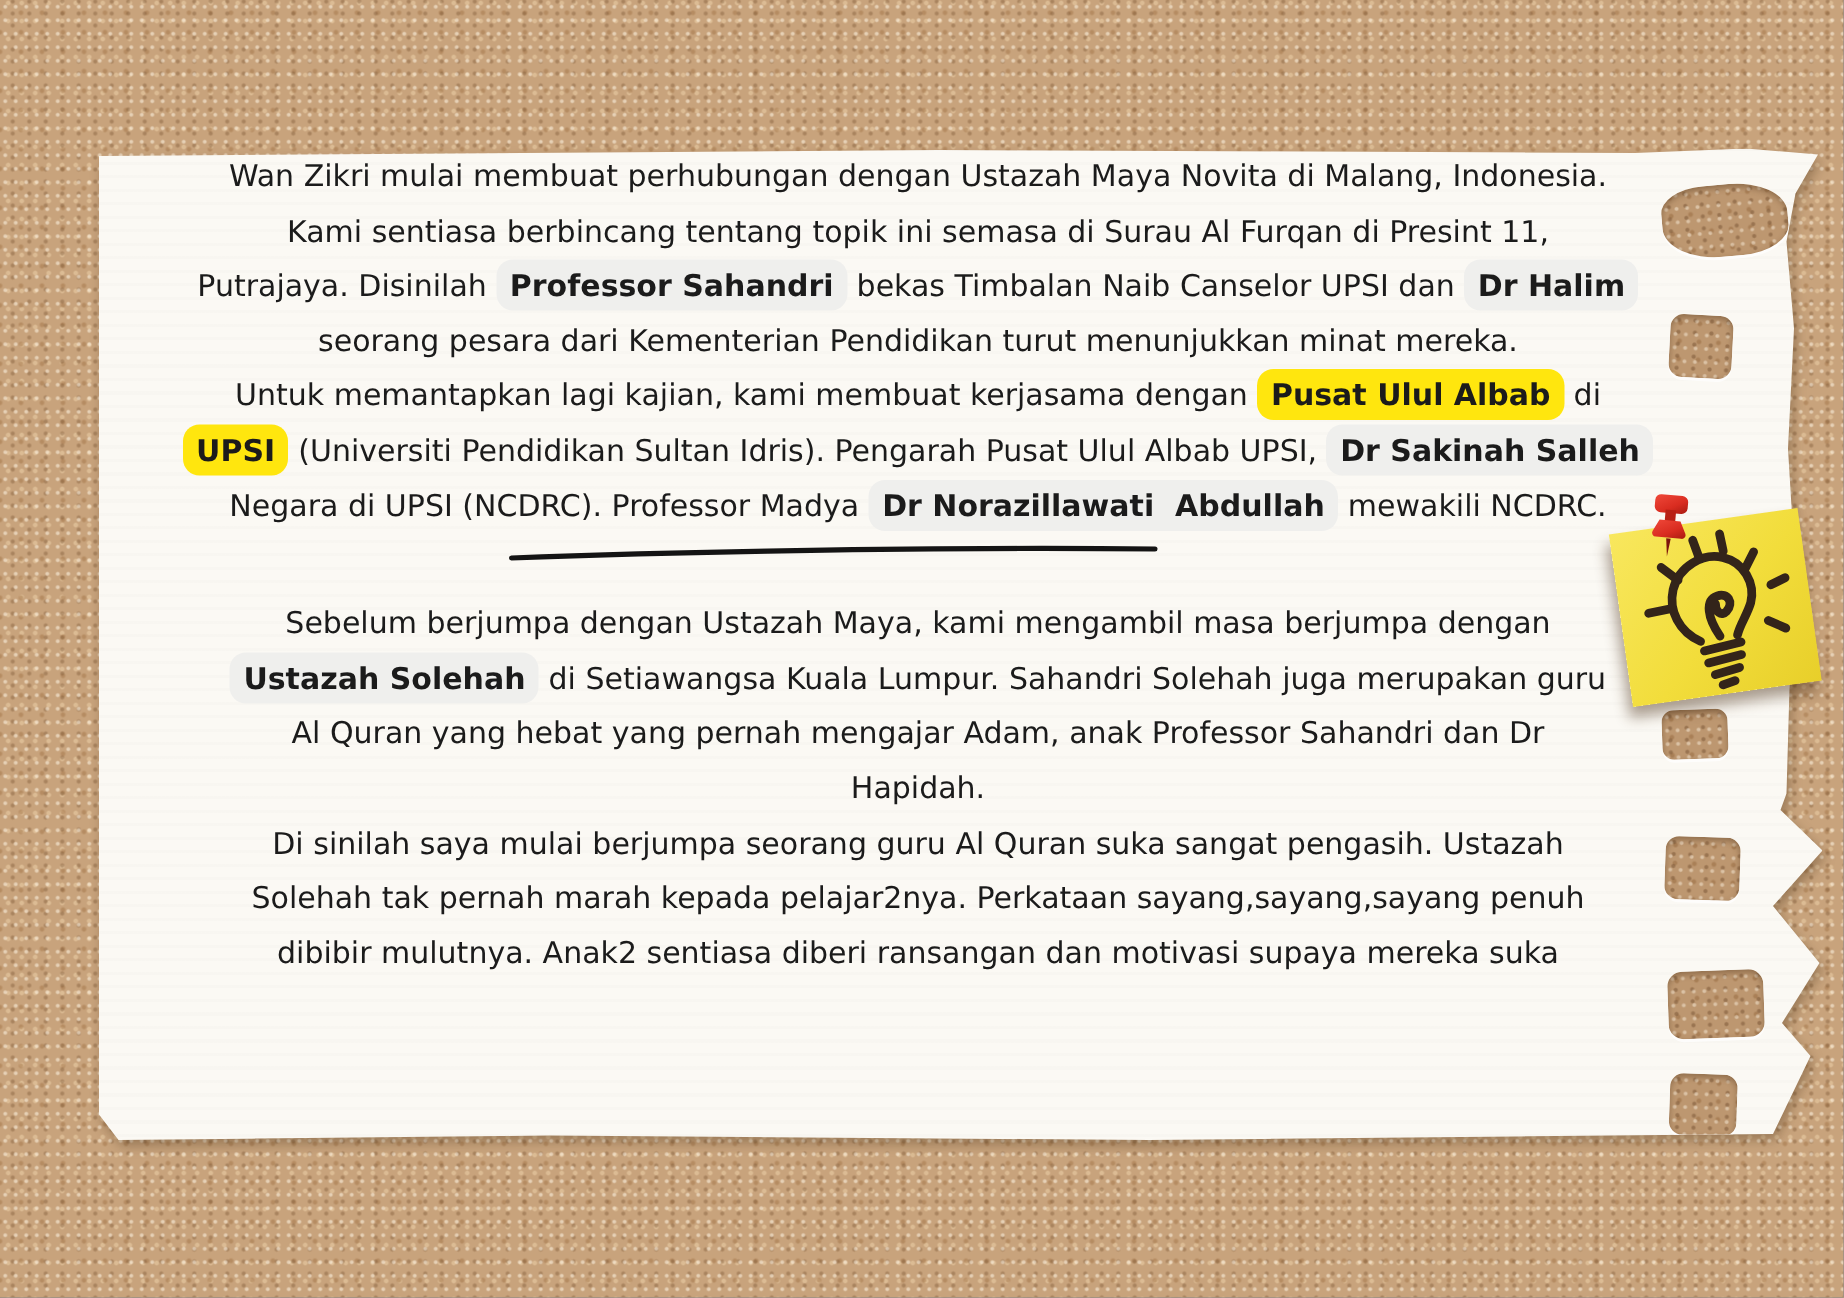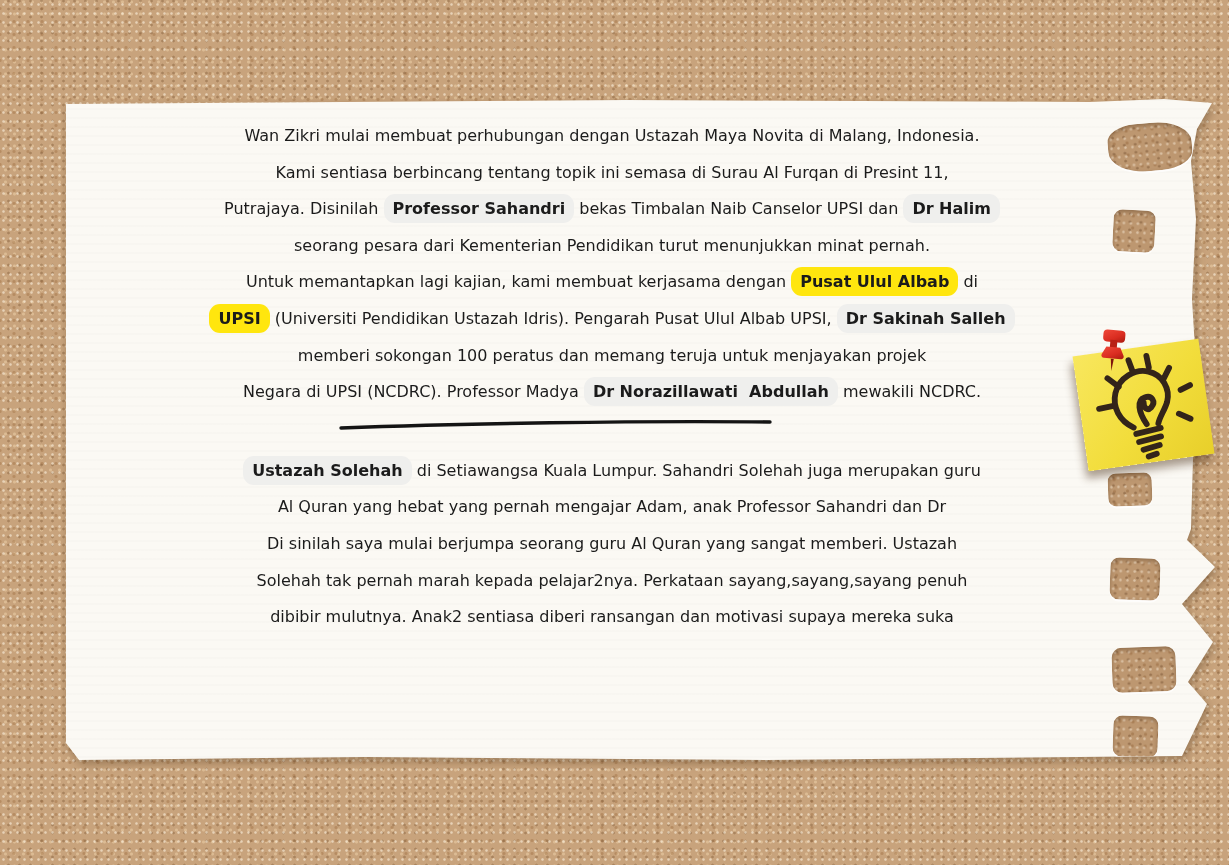--- a/index.html
+++ b/index.html
@@ -43,22 +43,22 @@
     box-shadow: inset 0 2px 4px rgba(85,55,28,0.45), 0 2px 0 rgba(255,255,255,0.7);
   }
   .hole1 { left:1042px; top:24px;  width:84px; height:48px; border-radius:34% 45% 38% 46%; transform:rotate(-5deg); }
   .hole2 { left:1047px; top:111px; width:42px; height:42px; border-radius:9px;  transform:rotate(3deg); }
   .hole3 { left:1042px; top:374px; width:44px; height:33px; border-radius:8px;  transform:rotate(-2deg); }
   .hole4 { left:1044px; top:459px; width:50px; height:42px; border-radius:9px;  transform:rotate(2deg); }
   .hole5 { left:1046px; top:548px; width:64px; height:45px; border-radius:10px; transform:rotate(-2deg); }
   .hole6 { left:1047px; top:617px; width:45px; height:41px; border-radius:9px;  transform:rotate(2deg); }
   
   .text-content {
-    position:absolute; left:20px; top:19px; width:1052px;
-    color:#1b1b1b; font-size:16px;
+    position:absolute; left:20px; top:0; width:1052px;
+    color:#1b1b1b; font-size:20px;
   }
   .line { height:36.6px; line-height:36.6px; text-align:center; }
   .seg { white-space:pre-wrap; }
   .hl { font-weight:bold; padding:5px 9px; border-radius:11px; }
   .hl-gray  { background:#efefed;margin-top:47px; }
   .hl-yellow{ background:#ffe60e; }
   .divider-row { height:34px; position:relative; }
   .divider { display:block; margin:8px auto 0; transform:translateX(-56px); }
   
   .note {
@@ -77,35 +77,36 @@
 <div class="stage">
   <div class="cork"></div>
 
   <div class="paper-wrap">
     <div class="paper">
       <div class="text-content">
         <div id="para1">
             <div class="line"><span class="seg">Wan Zikri mulai membuat perhubungan dengan Ustazah Maya Novita di Malang, Indonesia.</span></div>
             <div class="line"><span class="seg">Kami sentiasa berbincang tentang topik ini semasa di Surau Al Furqan di Presint 11,</span></div>
             <div class="line"><span class="seg">Putrajaya. Disinilah </span><span class="seg hl hl-gray">Professor Sahandri</span><span class="seg"> bekas Timbalan Naib Canselor UPSI dan </span><span class="seg hl hl-gray">Dr Halim</span></div>
-            <div class="line"><span class="seg">seorang pesara dari Kementerian Pendidikan turut menunjukkan minat pernah.</span></div>
+            <div class="line"><span class="seg">seorang pesara dari Kementerian Pendidikan turut menunjukkan minat mereka.</span></div>
             <div class="line"><span class="seg">Untuk memantapkan lagi kajian, kami membuat kerjasama dengan </span><span class="seg hl hl-yellow">Pusat Ulul Albab</span><span class="seg"> di</span></div>
-            <div class="line"><span class="seg hl hl-yellow">UPSI</span><span class="seg"> (Universiti Pendidikan Ustazah Idris). Pengarah Pusat Ulul Albab UPSI, </span><span class="seg hl hl-gray">Dr Sakinah Salleh</span></div>
-            <div class="line"><span class="seg">memberi sokongan 100 peratus dan memang teruja untuk menjayakan projek</span></div>
+            <div class="line"><span class="seg hl hl-yellow">UPSI</span><span class="seg"> (Universiti Pendidikan Sultan Idris). Pengarah Pusat Ulul Albab UPSI, </span><span class="seg hl hl-gray">Dr Sakinah Salleh</span></div>
             <div class="line"><span class="seg">Negara di UPSI (NCDRC). Professor Madya </span><span class="seg hl hl-gray">Dr Norazillawati  Abdullah</span><span class="seg"> mewakili NCDRC.</span></div>
           </div>
         <div class="divider-row">
           <svg class="divider" width="436" height="12" viewBox="0 0 436 12">
             <path d="M3,9 C120,4.5 300,1.5 432,3" fill="none" stroke="#141414" stroke-width="3.4" stroke-linecap="round"></path>
           </svg>
         </div>
         <div id="para2">
+            <div class="line"><span class="seg">Sebelum berjumpa dengan Ustazah Maya, kami mengambil masa berjumpa dengan</span></div>
             <div class="line"><span class="seg hl hl-gray">Ustazah Solehah</span><span class="seg"> di Setiawangsa Kuala Lumpur. Sahandri Solehah juga merupakan guru</span></div>
             <div class="line"><span class="seg">Al Quran yang hebat yang pernah mengajar Adam, anak Professor Sahandri dan Dr</span></div>
-            <div class="line"><span class="seg">Di sinilah saya mulai berjumpa seorang guru Al Quran yang sangat memberi. Ustazah</span></div>
+            <div class="line"><span class="seg">Hapidah.</span></div>
+            <div class="line"><span class="seg">Di sinilah saya mulai berjumpa seorang guru Al Quran suka sangat pengasih. Ustazah</span></div>
             <div class="line"><span class="seg">Solehah tak pernah marah kepada pelajar2nya. Perkataan sayang,sayang,sayang penuh</span></div>
             <div class="line"><span class="seg">dibibir mulutnya. Anak2 sentiasa diberi ransangan dan motivasi supaya mereka suka</span></div>
           </div>
       </div>
       <div class="hole hole1"></div>
       <div class="hole hole2"></div>
       <div class="hole hole3"></div>
       <div class="hole hole4"></div>
       <div class="hole hole5"></div>
       <div class="hole hole6"></div>

